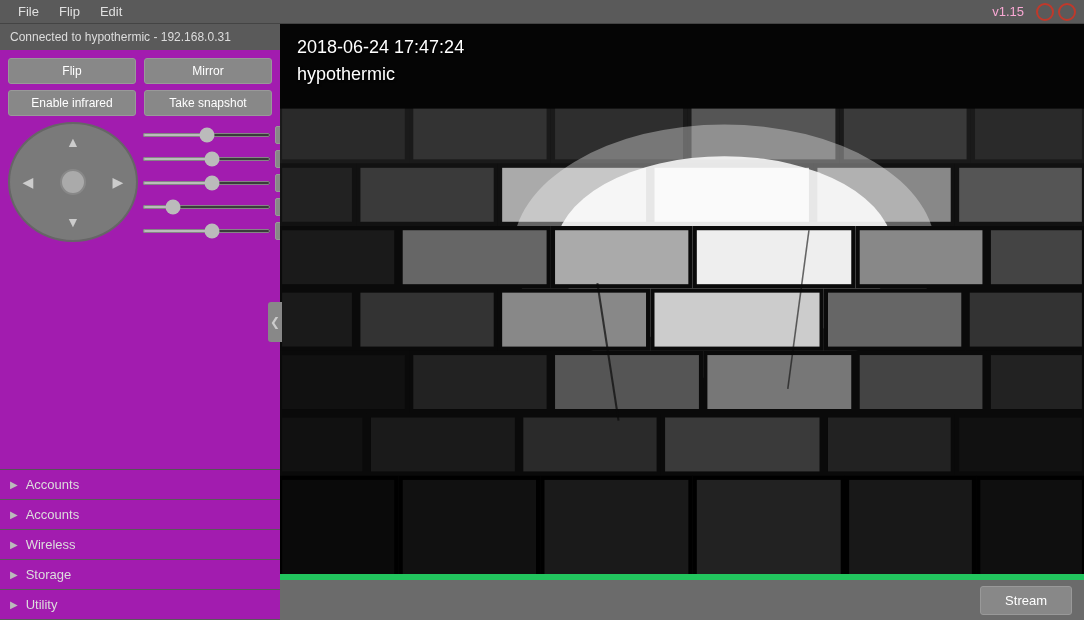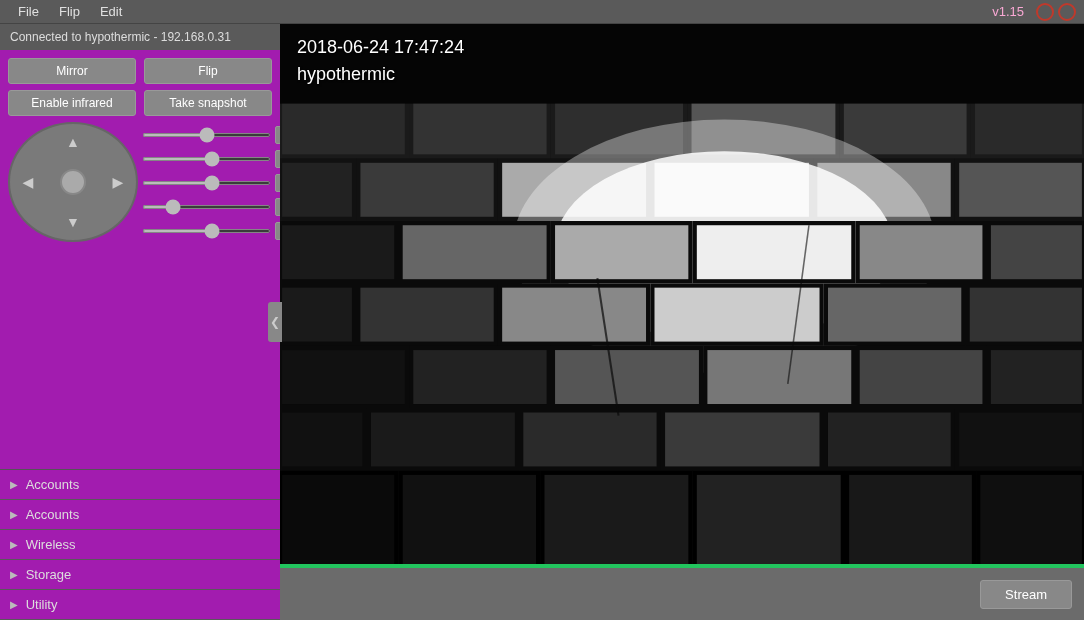--- a/index.html
+++ b/index.html
@@ -240,27 +240,27 @@
 
     
     #camera-canvas {
       width: 100%;
       height: 100%;
       display: block;
     }
 
     
     #bottom-bar {
-      height: 56px;
+      height: 46px;
       background: #6b6b6b;
       display: flex;
       align-items: center;
       justify-content: flex-end;
       padding: 0 12px;
-      border-top: 4px solid #22c55e;
+      border-top: 6px solid #22c55e;
     }
 
     .stream-btn {
       padding: 6px 24px;
       background: #888;
       border: 1px solid #999;
       color: #fff;
       font-size: 13px;
       cursor: pointer;
       border-radius: 3px;
@@ -281,22 +281,22 @@
 <div id="main">
 
   <div id="left-panel">
 
     <div id="connection-bar">
       <span>Connected to hypothermic - 192.168.0.31</span>
     </div>
 
     <div id="controls-area">
       <div class="btn-row">
+        <button class="ctrl-btn">Flip</button>
         <button class="ctrl-btn">Mirror</button>
-        <button class="ctrl-btn">Flip</button>
       </div>
       <div class="btn-row">
         <button class="ctrl-btn">Enable infrared</button>
         <button class="ctrl-btn">Take snapshot</button>
       </div>
 
       <div id="ptz-sliders">
 
         <div id="ptz-joystick">
           <div class="ptz-arrow ptz-up">▲</div>

